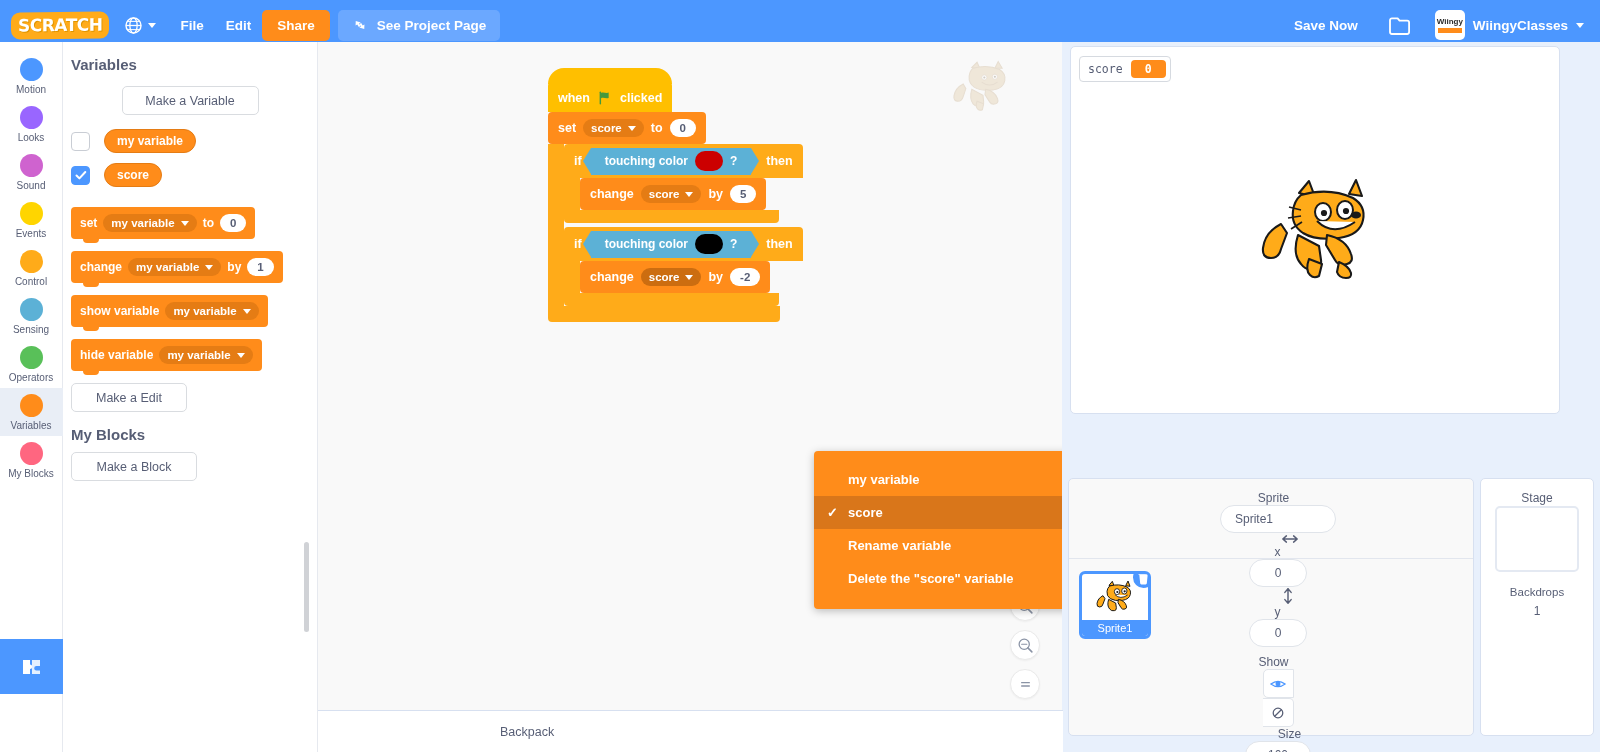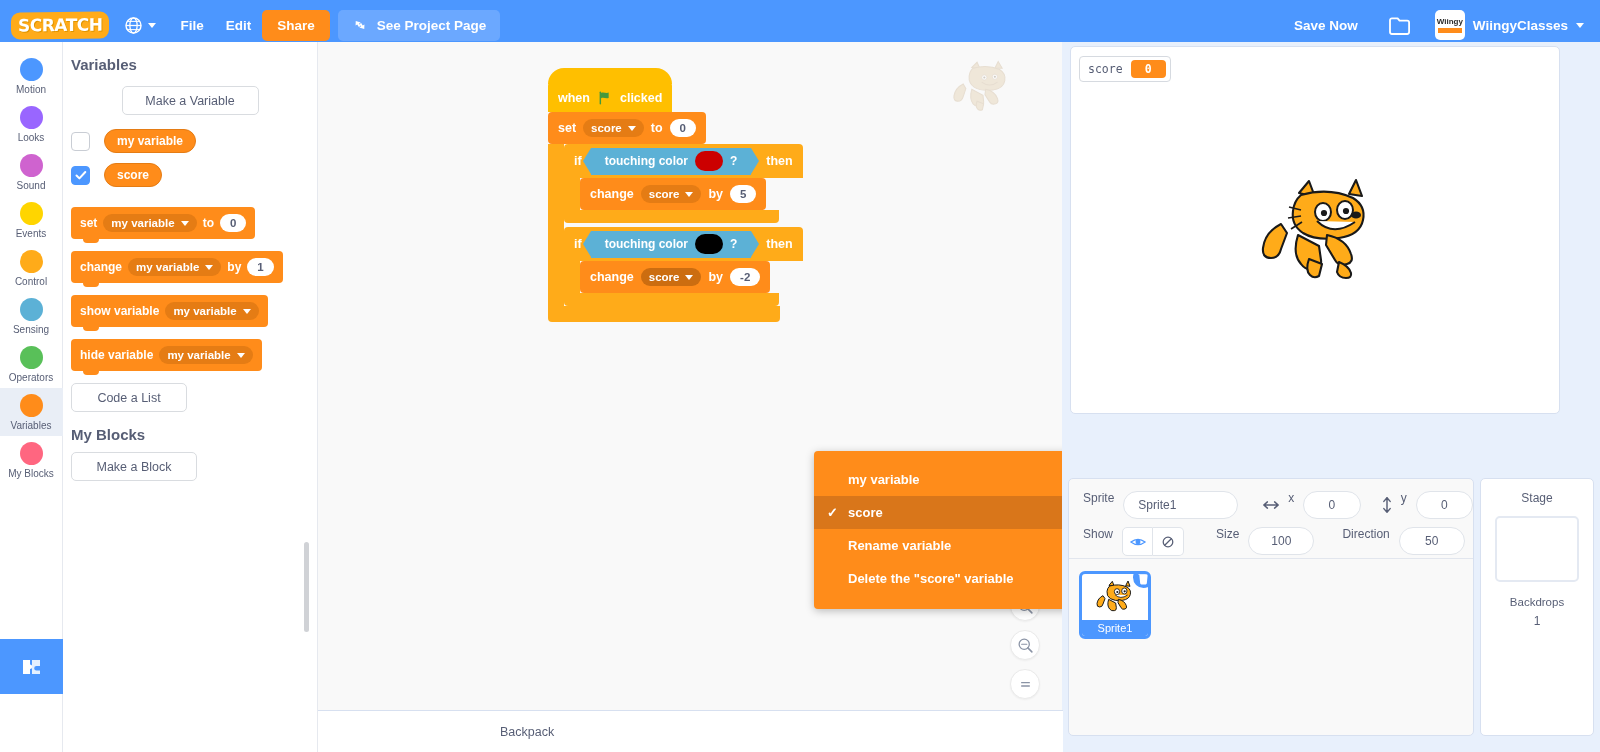--- a/index.html
+++ b/index.html
@@ -251,21 +251,21 @@
     background:#f9f9f9; border:1px solid #d7e0f0; border-radius: 5px;
   }
   #sp-info { height: 80px; border-bottom: 1px solid #e2e6ee; padding: 12px 0 0 14px;
              display:flex; flex-wrap:wrap; align-items:center; font-size:12px; color:#575e75; }
   .sp-lbl { margin-right: 9px; }
   .sp-field {
     background:#fff; border:1px solid #e0e4ea; border-radius: 18px; height: 28px;
     display:flex; align-items:center; justify-content:center;
     font-size: 12px; color:#575e75;
   }
-  .sp-row { display:flex; width:100%; margin-bottom: 8px; }
+  .sp-row { display:flex; align-items:center; width:100%; margin-bottom: 8px; flex-direction: column; }
   .showbtn { width:31px; height:29px; background:#fff; border:1px solid #e0e4ea;
              display:flex;align-items:center;justify-content:center; cursor:pointer; }
   .showbtn.l { border-radius:5px 0 0 5px; }
   .showbtn.r { border-radius:0 5px 5px 0; border-left:none; }
   #sp-list { padding: 12px 0 0 10px; position:relative; height: 176px; }
   #sprite-item {
     width: 72px; height: 68px; background:#fff; border: 3px solid #4c97ff; border-radius: 6px;
     position:relative; cursor:pointer; overflow:hidden;
   }
   #sprite-item .thumb { height: 46px; display:flex; align-items:center; justify-content:center; }
@@ -273,21 +273,21 @@
   #del-badge {
     position:absolute; right:-8px; top:-9px; width:25px;height:25px;border-radius:50%;
     background:#4c97ff; border:2px solid #fff; display:flex;align-items:center;justify-content:center;
     cursor:pointer; z-index: 5;
   }
   #stagepanel {
     position:absolute; left: 418px; top: 436px; width: 114px; height: 258px;
     background:#fff; border:1px solid #d7e0f0; border-radius: 5px;
     display:flex; flex-direction:column; align-items:center;
   }
-  #stagepanel .title { font-size:12px; color:#575e75; padding: 12px 0 11px 0; }
+  #stagepanel .title { font-size:12px; color:#575e75; padding: 12px 0 1px 0; }
   #stagepanel .sel-box { width: 84px; height: 66px; background:#fff; border:2px solid #e4e9f2; border-radius: 5px; }
   #stagepanel .bd-lbl { font-size: 11.5px; color:#575e75; margin-top: 14px; }
   #stagepanel .bd-num { font-size: 12px; color:#575e75; margin-top: 6px; }
 
   
   #backpack {
     position:absolute; left: 318px; bottom: 0; width: 745px; height: 42px;
     background:#fff; border-top: 1px solid #d7e0f0;
     display:flex; align-items:center; cursor:pointer;
   }
@@ -509,21 +509,21 @@
     </div>
 
     <div class="pblock">
       <span>hide variable</span>
       <span class="drop">
         <span>my variable</span>
         <span class="dc"></span>
       </span>
     </div>
 
-    <button class="pal-btn" style="margin-top:6px;width:116px;margin-left:8px;">Code a List</button>
+    <button class="pal-btn" style="margin-top:6px;width:116px;margin-left:8px;">Make a Edit</button>
     <div class="pal-head" style="margin-top:10px;margin-bottom:9px;">My Blocks</div>
     <button class="pal-btn" style="width:126px;margin-left:8px;">Make a Block</button>
 
     <div id="pal-scroll"></div>
   </div>
 
   <div id="workspace">
 
     <div id="cat-watermark">
       <svg width="66" height="56" viewBox="0 0 100 84">

